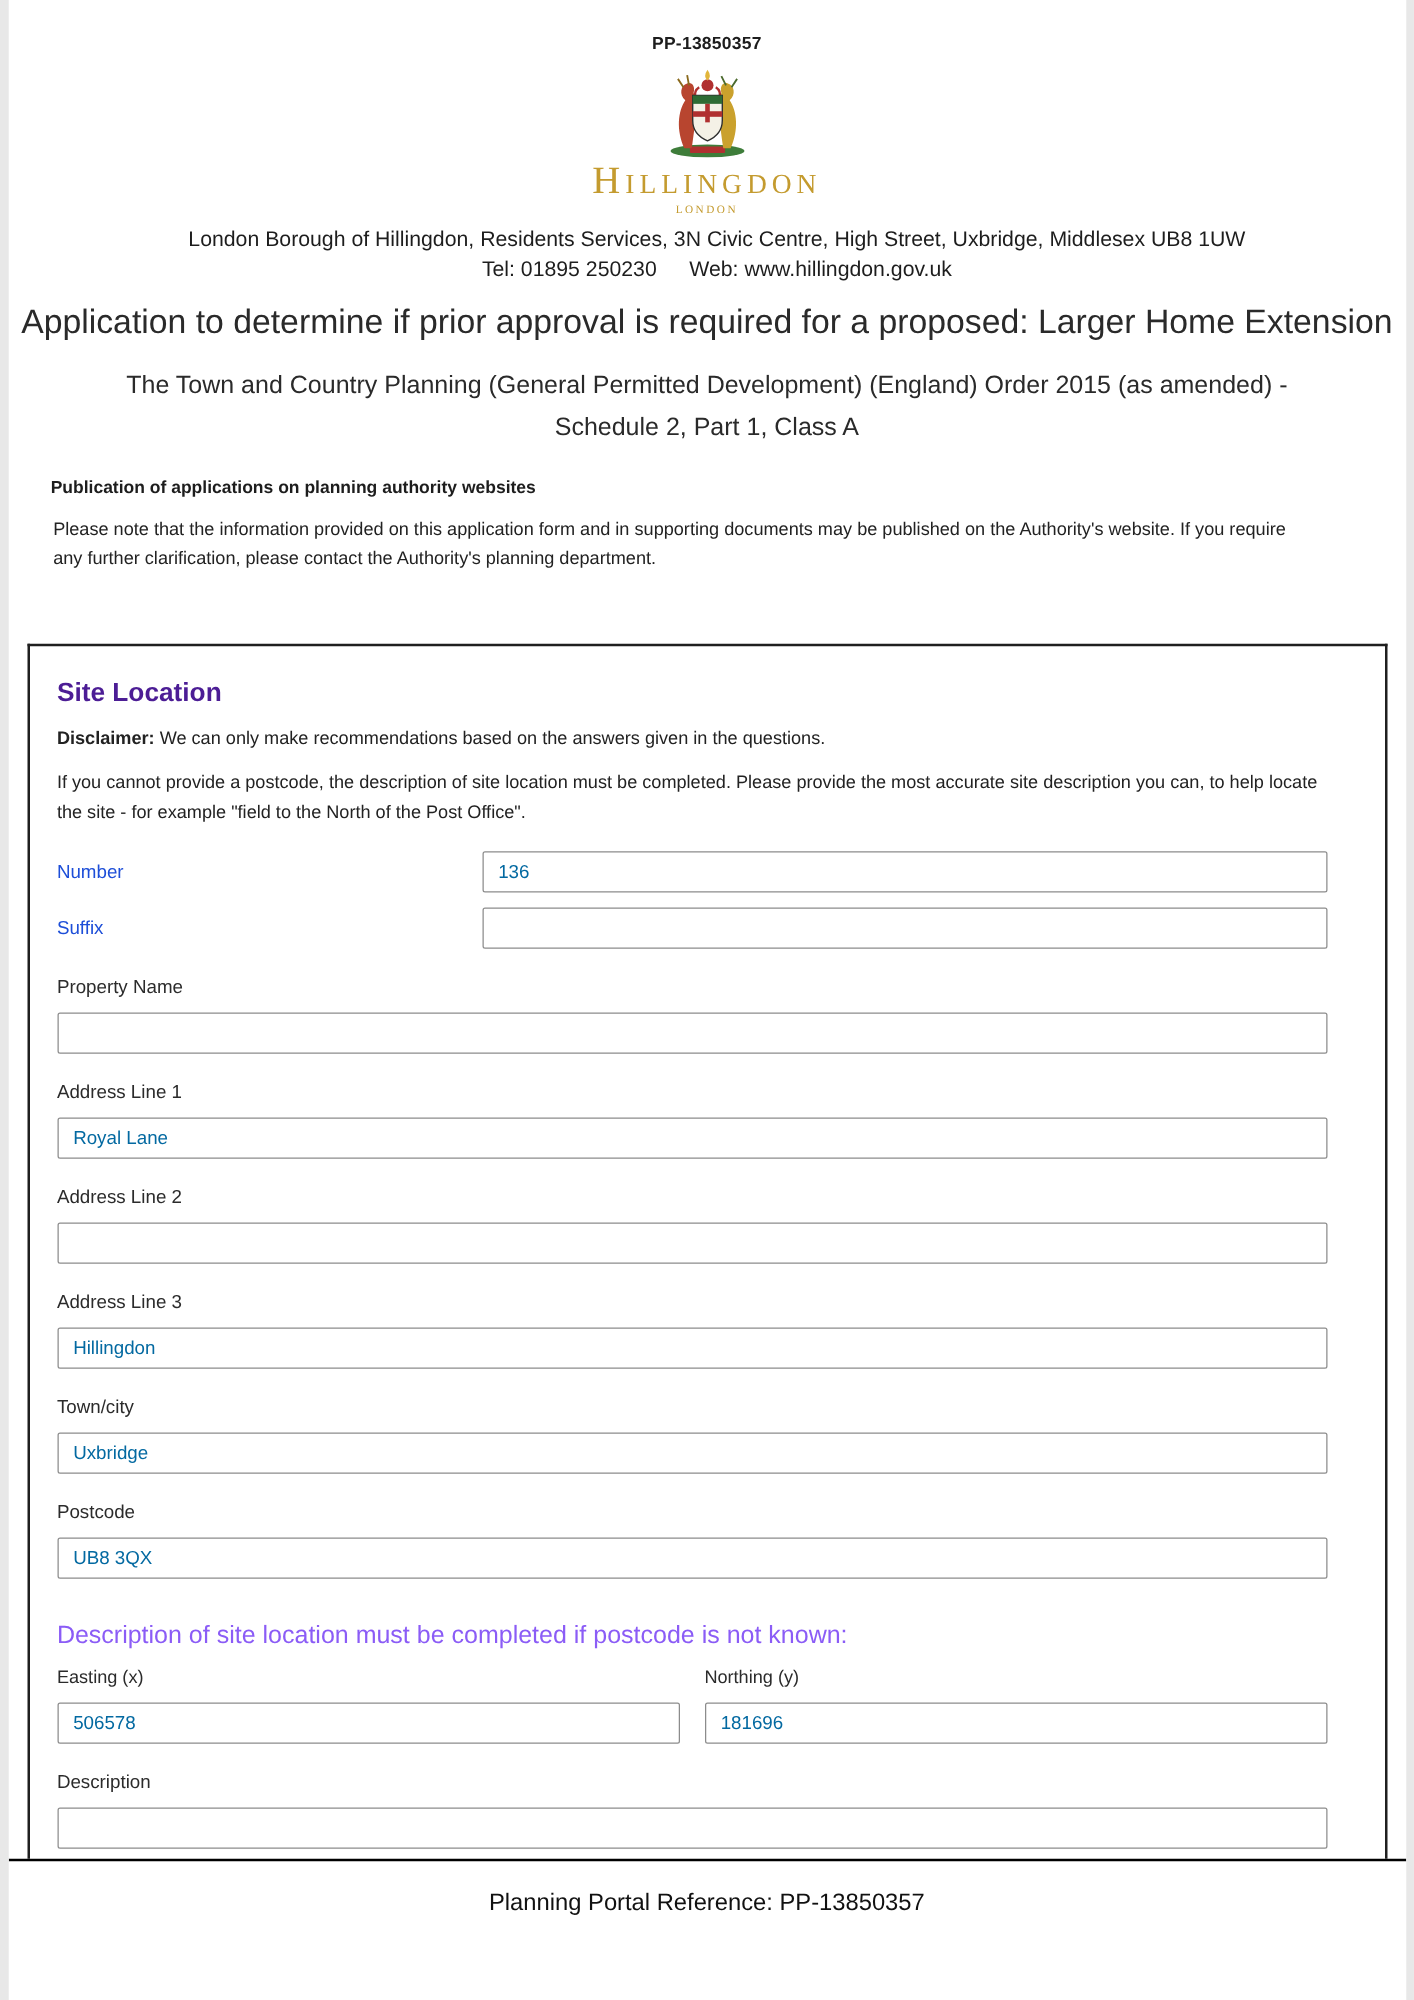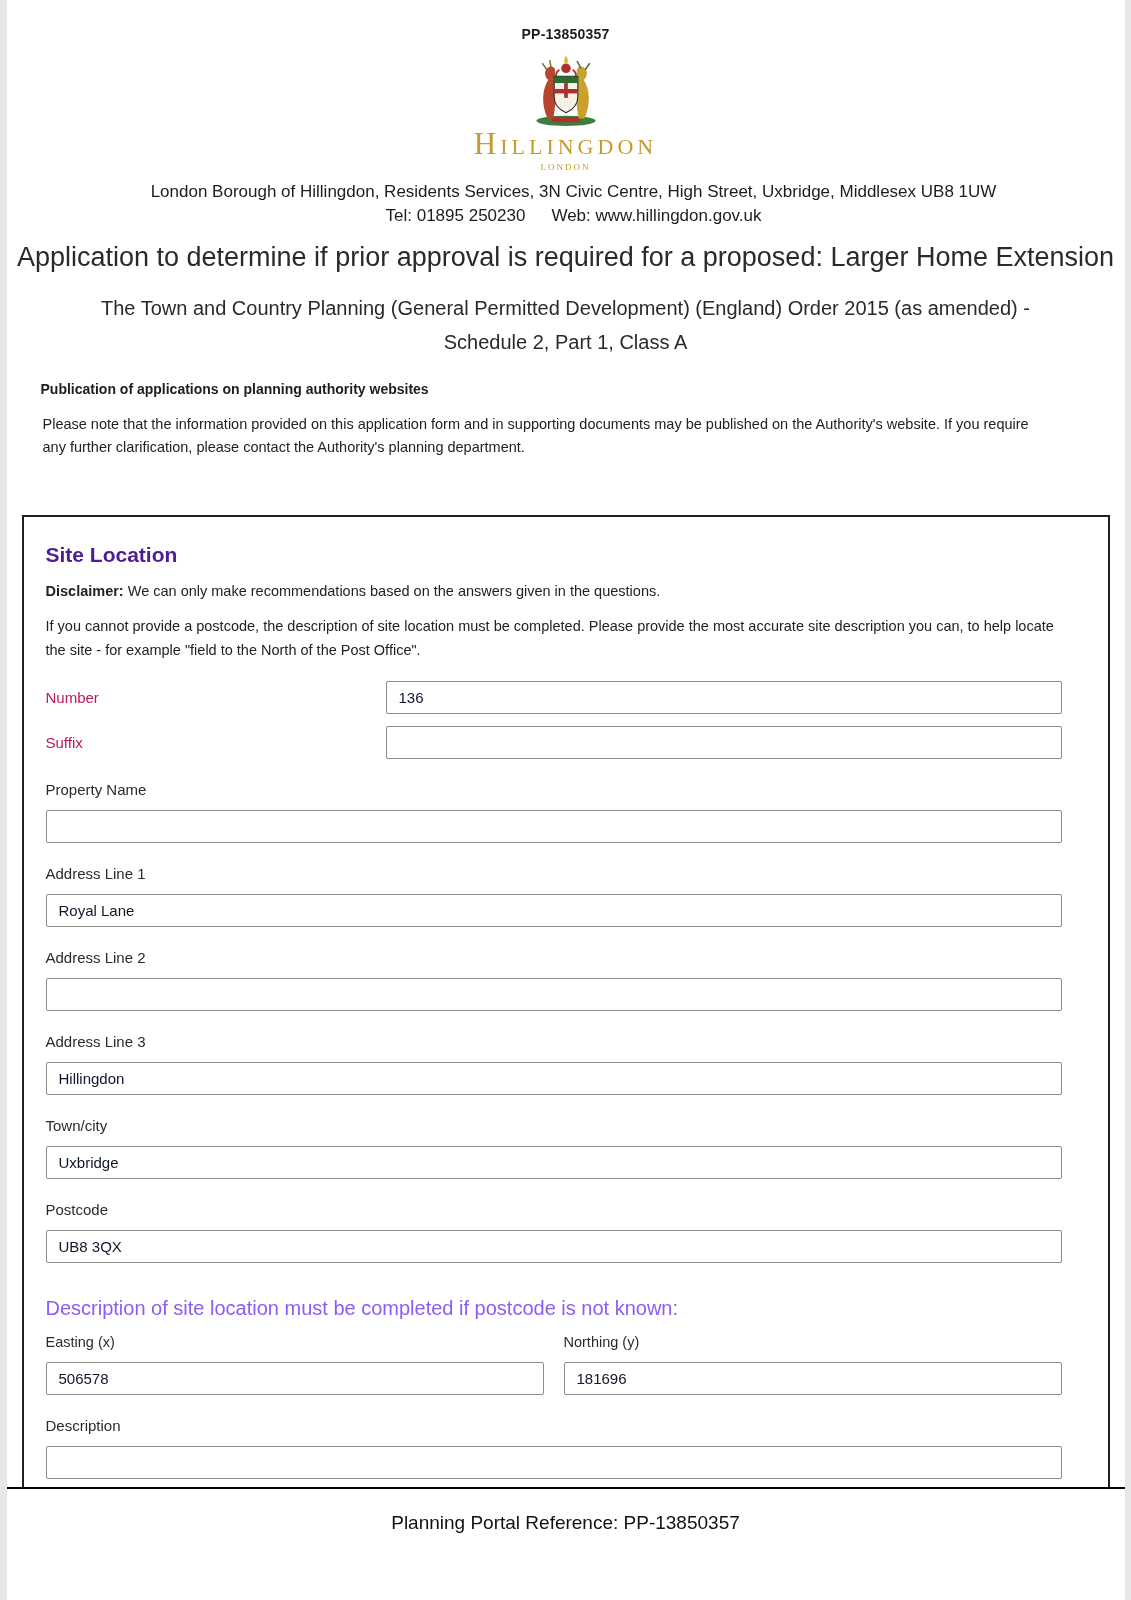--- a/index.html
+++ b/index.html
@@ -36,26 +36,26 @@
     border:2px solid #1f1f1f; border-bottom:none;
     padding:26px 46px 0 22px; overflow:hidden; background:#fff;
   }
   .section-title { font-size:21px; font-weight:bold; color:#4c1d95; }
   .disclaimer { font-size:14.5px; margin-top:16px; color:#222; }
   .disclaimer b { font-weight:bold; }
   .postcode-note { font-size:14.5px; margin-top:16px; line-height:1.65; color:#222; }
 
   .inline-row { display:flex; align-items:center; margin-top:18px; }
   .inline-row + .inline-row { margin-top:12px; }
-  .inline-row .f-label { width:340px; font-size:15px; color:#be185d; flex:none; }
+  .inline-row .f-label { width:340px; font-size:15px; color:#1d4ed8; flex:none; }
   .inline-row input { flex:1; }
 
   input.txt {
     height:33px; border:1px solid #8c8c8c; border-radius:2px; background:#fff;
-    font-family:"Liberation Sans", sans-serif; font-size:15px; color:#0f172a;
+    font-family:"Liberation Sans", sans-serif; font-size:15px; color:#0369a1;
     padding:0 12px; outline:none; width:100%;
   }
 
   .stack { margin-top:22px; }
   .stack .f-label { display:block; font-size:15px; color:#2b2b2b; margin-bottom:12px; }
 
   .desc-heading { font-size:20px; margin-top:34px; color:#8b5cf6; }
 
   .coord-row { display:flex; gap:20px; margin-top:14px; }
   .coord-col { flex:1; }

